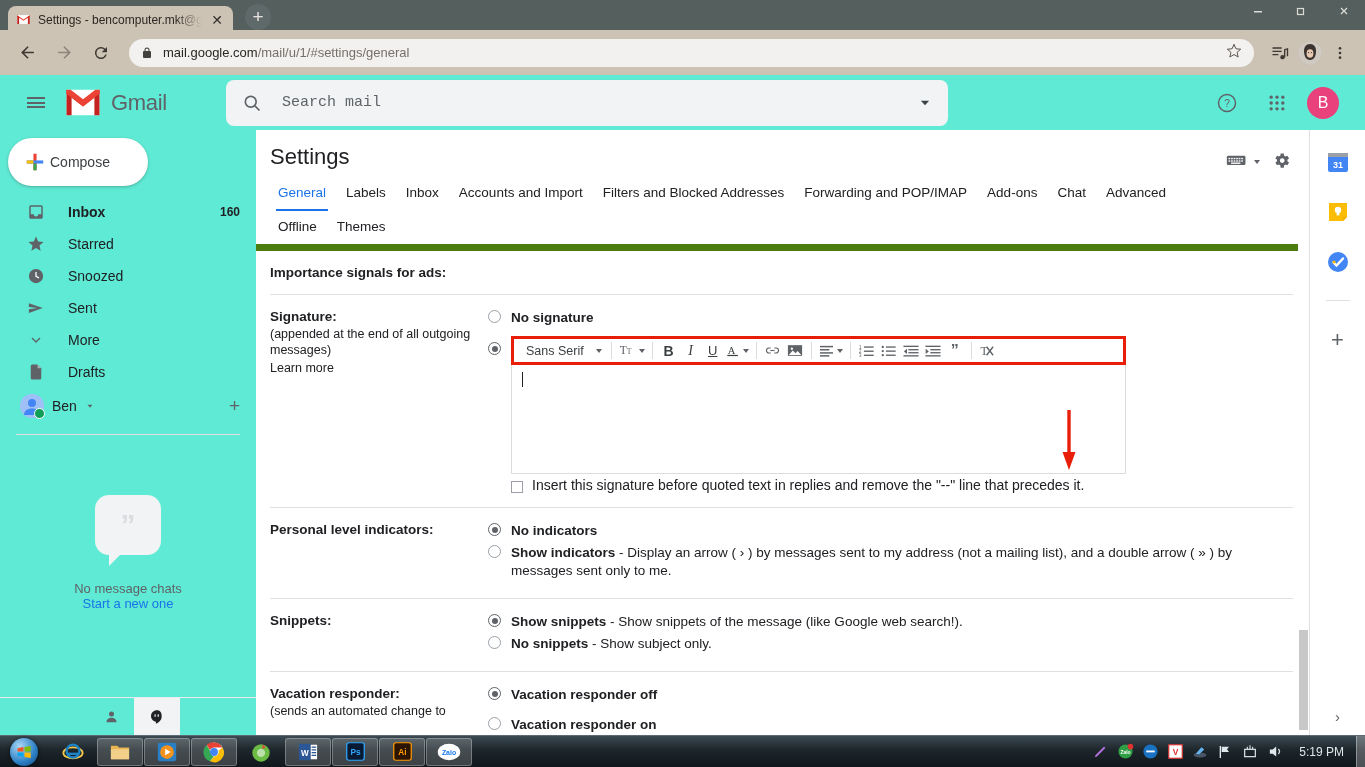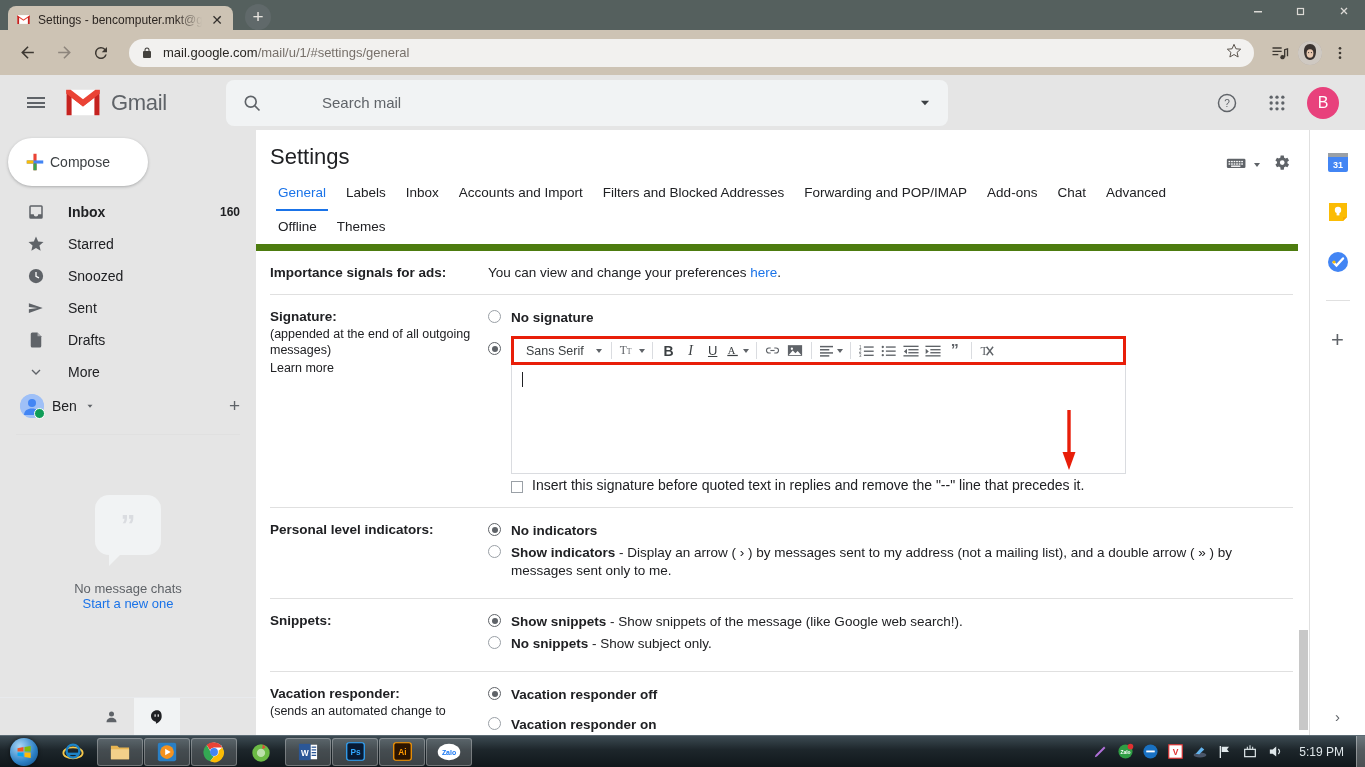--- a/index.html
+++ b/index.html
@@ -60,37 +60,37 @@
   .omnibox .url .dim{ color:#77706a; }
   .star{ color:#5a534c; font-size:15px; cursor:pointer; }
   .tb-icon{ width:30px; height:30px; display:flex; align-items:center;
             justify-content:center; cursor:pointer; color:#3d3832; }
   .avatar-photo{
     width:24px; height:24px; border-radius:50%; overflow:hidden;
     background:#b9b3ad; position:relative; cursor:pointer;
   }
 
   
-  .gmail{ position:absolute; top:75px; left:0; right:0; bottom:32px; background:#e5e5e5; }
+  .gmail{ position:absolute; top:75px; left:0; right:0; bottom:32px; background:#5eead4; }
   .gm-header{
     height:55px; display:flex; align-items:center; padding:0 12px; gap:0px;
   }
   .hamburger{ width:48px; height:48px; display:flex; align-items:center;
               justify-content:center; cursor:pointer; }
   .hamburger span{ display:block; width:18px; height:2px; background:#5f6368; margin:2.5px 0; }
   .logo{ display:flex; align-items:center; gap:9px; width:158px; padding-left:4px;}
   .logo-text{ font-size:22px; color:#5f6368; letter-spacing:-0.3px; }
   .search{
     width:722px; height:46px; background:#f1f3f4; border-radius:8px;
     display:flex; align-items:center; padding:0 16px; gap:18px;
     margin-left:8px;
   }
   .search input{
     border:none; background:transparent; outline:none; flex:1;
-    font-size:15px; color:#202124; font-family:Liberation Sans, sans-serif;margin-left:40px;
+    font-size:15px; color:#202124; font-family:Liberation Mono, monospace;
   }
   .search input::placeholder{ color:#5f6368; }
   .hdr-right{ margin-left:auto; display:flex; align-items:center; gap:10px; padding-right:14px;}
   .circ-btn{ width:40px; height:40px; border-radius:50%; display:flex;
              align-items:center; justify-content:center; cursor:pointer; }
   .acct-avatar{
     width:32px; height:32px; border-radius:50%; background:#e8417c;
     color:#fff; font-size:16px; display:flex; align-items:center;
     justify-content:center; cursor:pointer;
   }
@@ -147,21 +147,21 @@
   }
   .sb-tab{ width:46px; height:37px; display:flex; align-items:center;
            justify-content:center; cursor:pointer; }
   .sb-tab.active{ background:#f1f3f4; }
 
   
   .main{ flex:1; position:relative; overflow:hidden; background:#fff; }
   .settings-title{
     font-size:22px; color:#202124; padding:14px 0 6px 14px; font-weight:400;
   }
-  .title-row{ display:flex; align-items:flex-end;gap:40px; }
+  .title-row{ display:flex; align-items:center;gap:40px; }
   .title-tools{ margin-left:auto; display:flex; align-items:center; gap:6px; padding:18px 18px 0 0; }
   .tabs-wrap{ border-bottom:7px solid #4d7c0f; padding-left:12px; }
   .tabs{ display:flex; flex-wrap:wrap; gap:0; }
   .tab-item{
     font-size:13.5px; color:#202124; padding:9px 10px 10px 10px;
     cursor:pointer; white-space:nowrap; position:relative;
   }
   .tab-item.active{ color:#1a73e8; }
   .tab-item.active::after{
     content:""; position:absolute; left:8px; right:8px; bottom:-1px;
@@ -470,34 +470,34 @@
         <div class="nav-item">
           <span class="ic">
             <svg width="18" height="18" viewBox="0 0 24 24">
                 <path d="M2.5 5.5L21 12 2.5 18.5 2.5 13.5 14 12 2.5 10.5z" fill="#5f6368"></path>
               </svg>
           </span>
           <span class="lbl">Sent</span>
         </div>
         <div class="nav-item">
           <span class="ic">
+            <svg width="16" height="16" viewBox="0 0 24 24">
+                <path d="M6 9l6 6 6-6" stroke="#5f6368" stroke-width="2" fill="none"></path>
+              </svg>
+          </span>
+          <span class="lbl">More</span>
+        </div>
+        <div class="nav-item">
+          <span class="ic">
             <svg width="18" height="18" viewBox="0 0 24 24">
                 <path d="M14 2H7a2 2 0 0 0-2 2v16a2 2 0 0 0 2 2h10a2 2 0 0 0 2-2V7z" fill="#5f6368"></path>
                 <path d="M14 2v5h5z" fill="#fff" opacity=".45"></path>
               </svg>
           </span>
           <span class="lbl">Drafts</span>
-        </div>
-        <div class="nav-item">
-          <span class="ic">
-            <svg width="16" height="16" viewBox="0 0 24 24">
-                <path d="M6 9l6 6 6-6" stroke="#5f6368" stroke-width="2" fill="none"></path>
-              </svg>
-          </span>
-          <span class="lbl">More</span>
         </div>
       </div>
 
       <div class="chat-user">
         <span class="chat-av">
           <svg width="24" height="24" viewBox="0 0 24 24" style="border-radius:50%">
             <circle cx="12" cy="12" r="12" fill="#9fc0f7"></circle>
             <circle cx="12" cy="9" r="4" fill="#4285f4"></circle>
             <path d="M4 21c0-4.4 3.6-6.5 8-6.5s8 2.1 8 6.5z" fill="#4285f4"></path>
           </svg>
@@ -588,23 +588,20 @@
           <div class="tab-item">Themes</div>
         </div>
       </div>
 
       <div class="settings-body">
 
         <div class="srow">
           <div class="lcol">
             <div class="h">Importance signals for ads:</div>
           </div>
-          <div class="rcol">
-            <span>You can view and change your preferences </span><span class="link-blue">here</span><span>.</span>
-          </div>
         </div>
 
         <div class="srow" style="position:relative;">
           <div class="lcol">
             <div class="h">Signature:</div>
             <div class="sub">(appended at the end of all outgoing messages)</div>
             <div class="sub link-blue">Learn more</div>
           </div>
           <div class="rcol">
 

